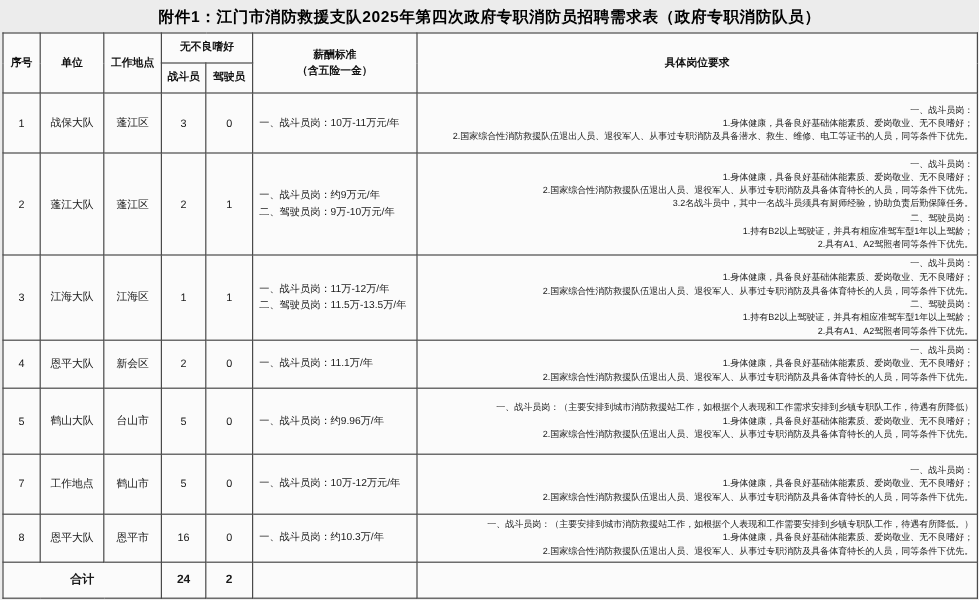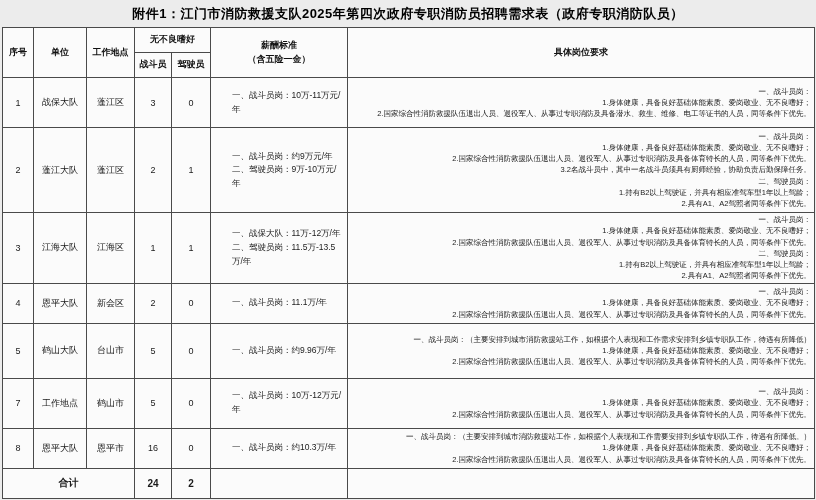--- a/index.html
+++ b/index.html
@@ -25,21 +25,21 @@
     border:1px solid #4a4a4a;
     padding:1px 3px;
     vertical-align:middle;
     overflow:hidden;
   }
   .req-table th {
     font-size:9px; font-weight:bold; text-align:center;
     white-space:pre-line; line-height:1.5; color:#111;
   }
   td.c  { text-align:center; font-size:9px; }
-  td.salary { text-align:left; font-size:8.5px; white-space:pre-line; line-height:1.6; padding-left:21px; }
+  td.salary { text-align:left; font-size:8.5px; white-space:pre-line; line-height:1.6; padding-left:5px; }
   td.req { text-align:right; font-size:7.5px; white-space:pre-line; line-height:1.5; padding-left:5px; }
   tr.total-row td { font-weight:bold; font-size:10px;margin-top:23px; }
 </style>
 </head>
 <body>
 
 <div class="title-bar">附件1：江门市消防救援支队2025年第四次政府专职消防员招聘需求表（政府专职消防队员）</div>
 
 <table class="req-table">
   <colgroup>
@@ -93,21 +93,21 @@
 二、驾驶员岗：
 1.持有B2以上驾驶证，并具有相应准驾车型1年以上驾龄；
 2.具有A1、A2驾照者同等条件下优先。</td>
     </tr>
     <tr style="height:70px">
       <td class="c">3</td>
       <td class="c">江海大队</td>
       <td class="c">江海区</td>
       <td class="c">1</td>
       <td class="c">1</td>
-      <td class="salary">一、战保大队：11万-12万/年
+      <td class="salary">一、战斗员岗：11万-12万/年
 二、驾驶员岗：11.5万-13.5万/年</td>
       <td class="req">一、战斗员岗：
 1.身体健康，具备良好基础体能素质、爱岗敬业、无不良嗜好；
 2.国家综合性消防救援队伍退出人员、退役军人、从事过专职消防及具备体育特长的人员，同等条件下优先。
 二、驾驶员岗：
 1.持有B2以上驾驶证，并具有相应准驾车型1年以上驾龄；
 2.具有A1、A2驾照者同等条件下优先。</td>
     </tr>
     <tr style="height:40px">
       <td class="c">4</td>

